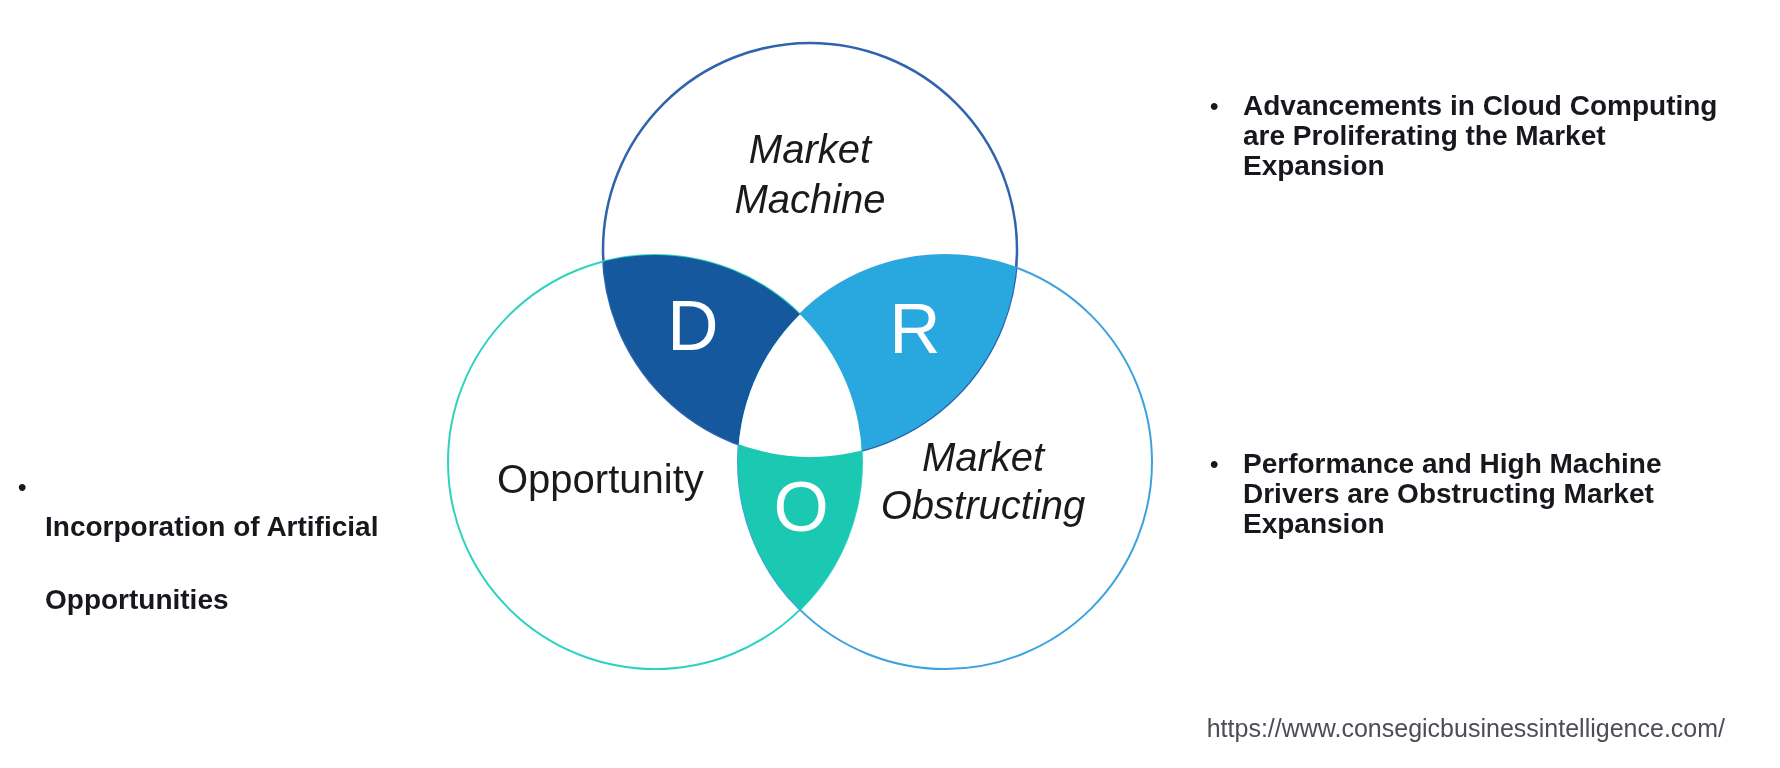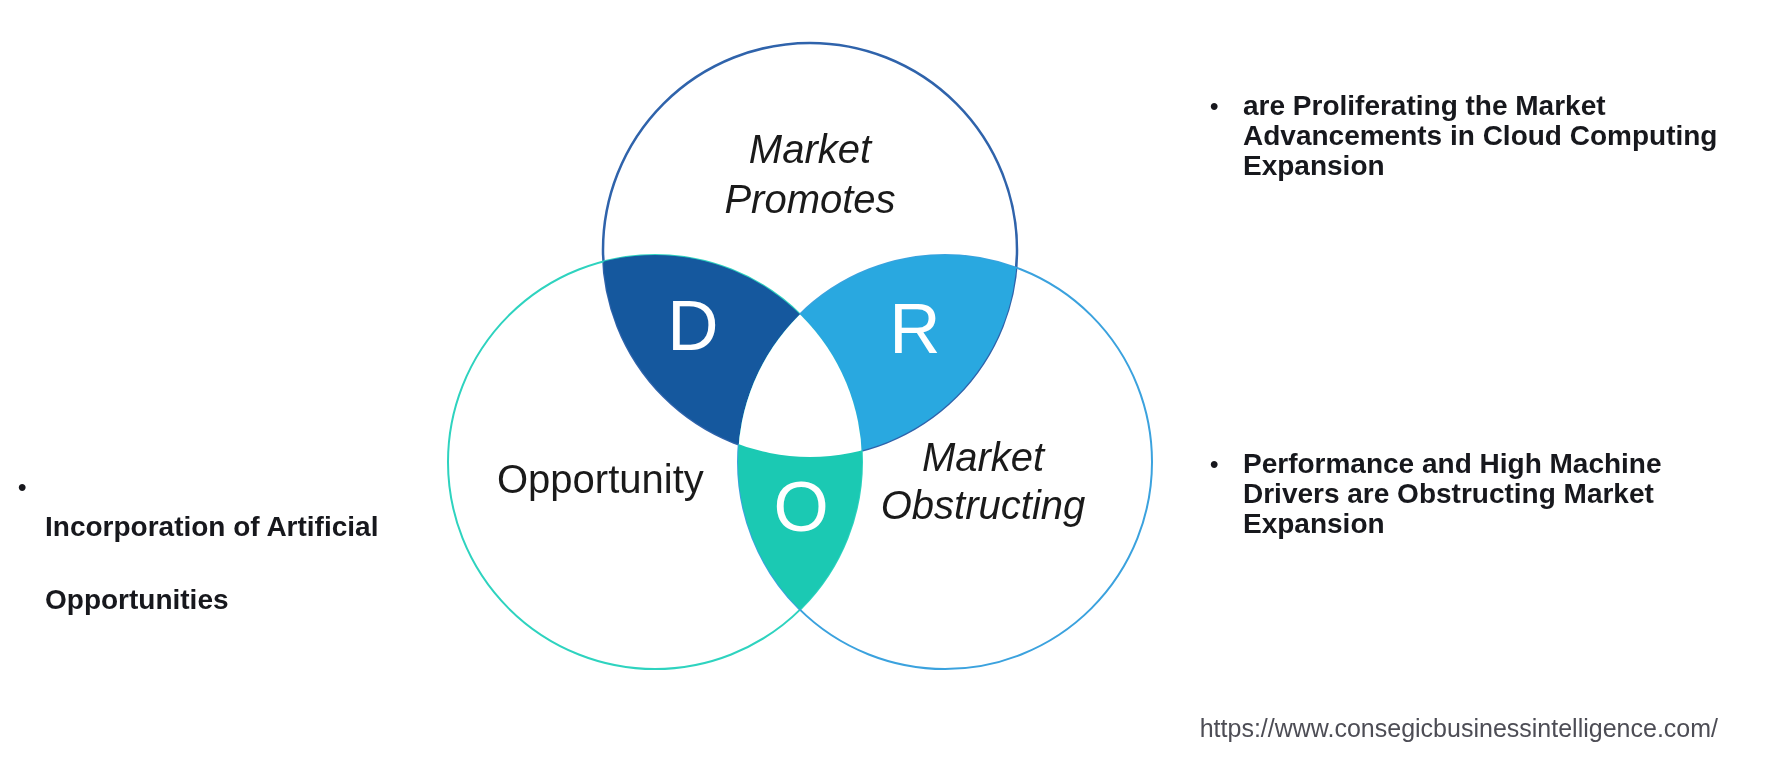--- a/index.html
+++ b/index.html
@@ -53,21 +53,21 @@
   .bullet-left{left:18px;top:470px;width:420px;}
   .bullet-left .marker{width:27px;line-height:33px;}
   .bullet-left .lines div{line-height:33px;margin-top:40px;}
   .bullet-right-top{left:1210px;top:91px;width:540px;}
   .bullet-right-bottom{left:1210px;top:449px;width:540px;}
   .bullet-right-top .marker,.bullet-right-bottom .marker{width:33px;line-height:30px;}
   .bullet-right-top .lines div,.bullet-right-bottom .lines div{line-height:30px;}
 
   .source-url{
     position:absolute;
-    right:62px;
+    right:55px;
     top:714px;
     color:#4d4d55;
     font-size:25px;
     font-weight:400;
     white-space:nowrap;
   }
 </style>
 </head>
 <body>
 
@@ -101,21 +101,21 @@
 
     <g clip-path="url(#clipDrivers)">
       <g clip-path="url(#clipOpportunity)">
         <circle cx="945" cy="462" r="207" fill="#ffffff"></circle>
       </g>
     </g>
   </svg>
 
   <div class="venn-label centered lbl-drivers">
     <div>Market</div>
-    <div>Promotes</div>
+    <div>Machine</div>
   </div>
 
   <div class="venn-label lbl-opportunity">Opportunity</div>
 
   <div class="venn-label centered lbl-restraints">
     <div>Market</div>
     <div>Obstructing</div>
   </div>
 
   <div class="lens-letter letter-d">D</div>
@@ -126,22 +126,22 @@
     <span class="marker">•</span>
     <div class="lines">
       <div>Incorporation of Artificial</div>
       <div>Opportunities</div>
     </div>
   </div>
 
   <div class="bullet bullet-right-top">
     <span class="marker">•</span>
     <div class="lines">
+      <div>Advancements in Cloud Computing</div>
       <div>are Proliferating the Market</div>
-      <div>Advancements in Cloud Computing</div>
       <div>Expansion</div>
     </div>
   </div>
 
   <div class="bullet bullet-right-bottom">
     <span class="marker">•</span>
     <div class="lines">
       <div>Performance and High Machine</div>
       <div>Drivers are Obstructing Market</div>
       <div>Expansion</div>

